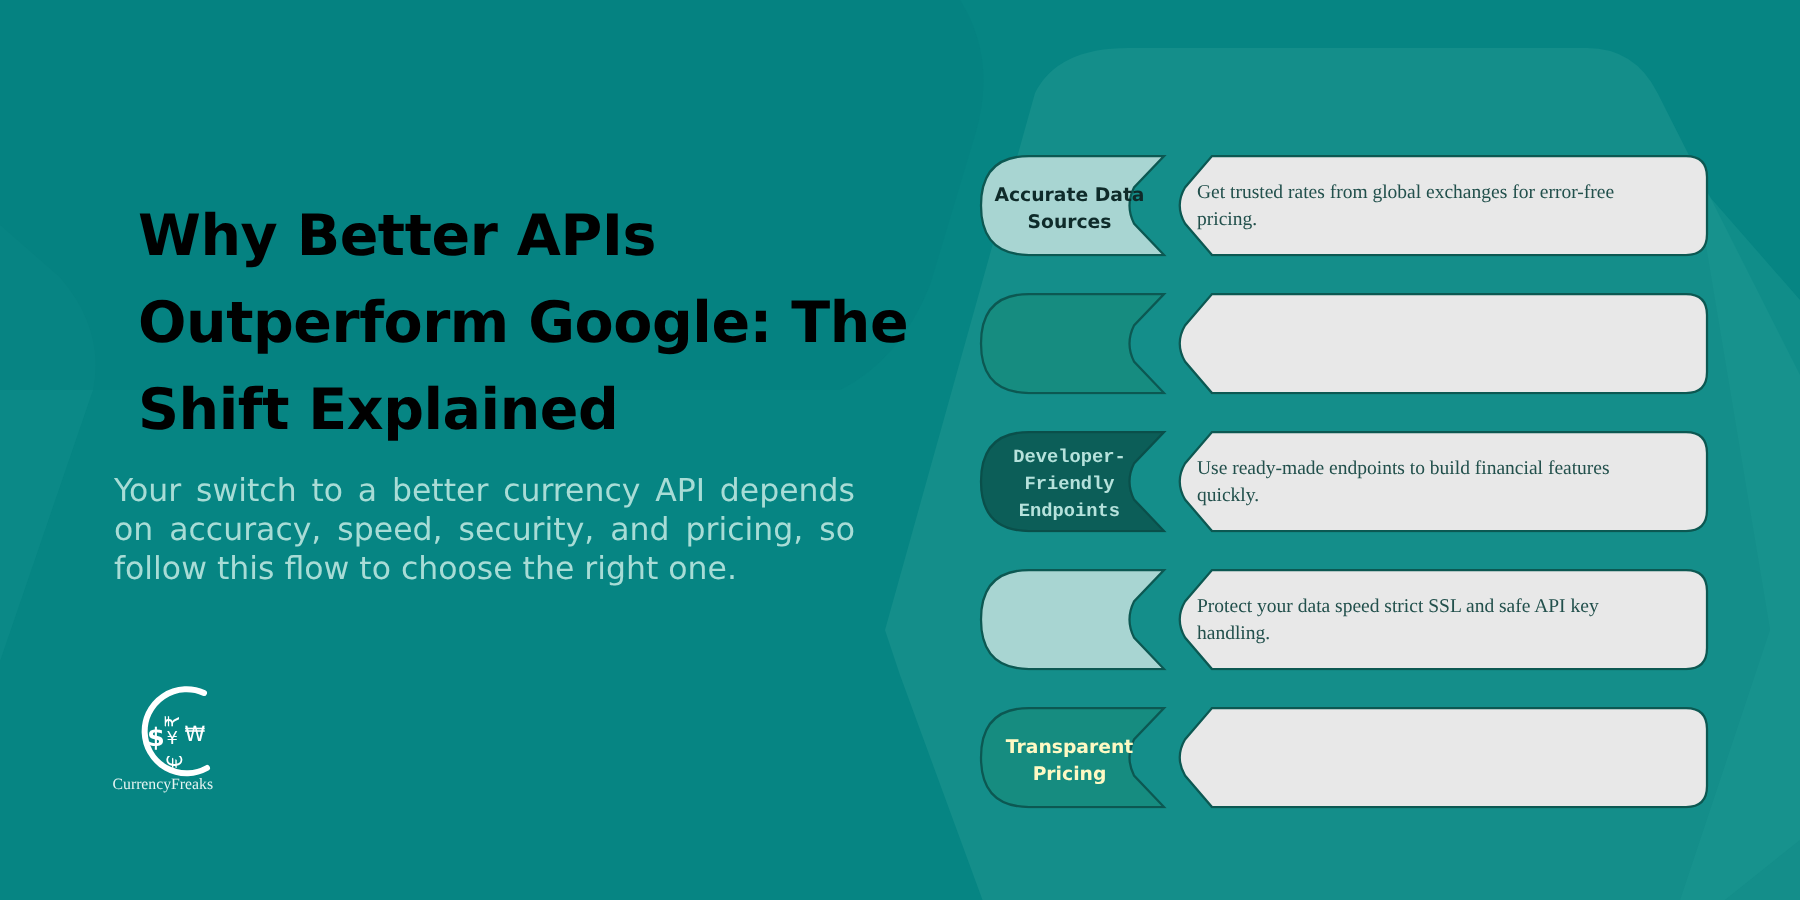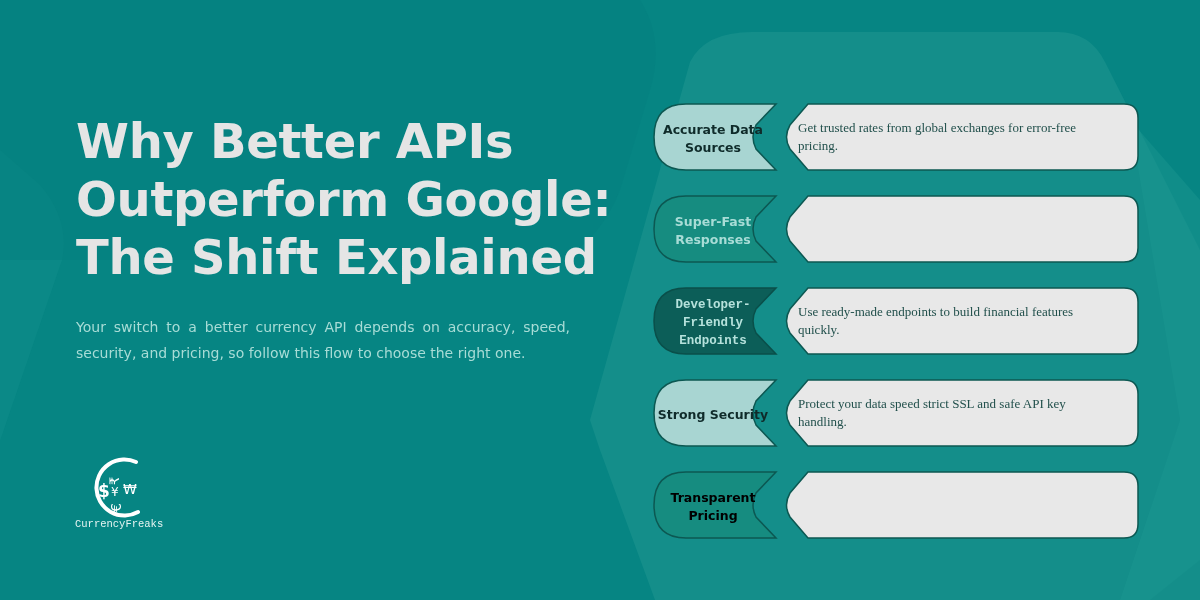--- a/index.html
+++ b/index.html
@@ -1,21 +1,21 @@
 <!DOCTYPE html>
 <html><head>
 <meta charset="utf-8">
 <style>
   html, body { margin:0; padding:0; }
   body { width:1200px; height:600px; overflow:hidden; background:#068583; position:relative; font-family:"Liberation Sans", "DejaVu Sans", sans-serif; }
   .bg { position:absolute; inset:0; }
-  .title { position:absolute; left:76px; top:112px; width:540px; color:#e5e5e5; font-family:"DejaVu Sans", sans-serif; font-weight:bold; font-size:48px; line-height:58px; letter-spacing:-0.3px; margin:0; }
-  .desc { position:absolute; left:76px; top:314px; width:494px; color:#a8dcd6; font-family:"DejaVu Sans", sans-serif; font-size:14px; line-height:26px; margin:0; text-align:justify; }
+  .title { position:absolute; left:76px; top:112px; width:540px; color:#000000; font-family:"DejaVu Sans", sans-serif; font-weight:bold; font-size:38px; line-height:58px; letter-spacing:-0.3px; margin:16px; }
+  .desc { position:absolute; left:76px; top:314px; width:494px; color:#a8dcd6; font-family:"DejaVu Sans", sans-serif; font-size:21px; line-height:26px; margin:0; text-align:justify; }
   .logo { position:absolute; left:76px; top:452px; width:100px; height:80px; }
-  .logo-text { position:absolute; left:75px; top:518px; color:#e6f4f2; font-family:Liberation Mono, monospace; font-size:10.5px; }
+  .logo-text { position:absolute; left:75px; top:518px; color:#e6f4f2; font-family:Liberation Serif, serif; font-size:10.5px; }
   .rows { position:absolute; left:0; top:0; }
   .row { position:absolute; left:650px; width:492px; height:68px; }
   .row svg { position:absolute; left:0; top:0; }
   .tag-label { position:absolute; left:4px; top:0; width:118px; height:72px; display:flex; align-items:center; justify-content:center; text-align:center; font-family:"DejaVu Sans", sans-serif; font-weight:bold; font-size:12.5px; line-height:18px; }
   .card-text { position:absolute; left:148px; top:0; width:300px; height:68px; display:flex; align-items:center; font-family:Liberation Serif, serif; font-size:13px; line-height:18px; color:#22504c; }
 </style>
 </head>
 <body>
 
 <svg class="bg" width="1200" height="600" viewBox="0 0 1200 600">
@@ -52,42 +52,40 @@
     </svg>
     <div class="tag-label" style="color:#0f2b2a;">Accurate Data Sources</div>
     <div class="card-text">Get trusted rates from global exchanges for error-free pricing.</div>
   </div>
 
   <div class="row" style="top:195px;">
     <svg width="492" height="68" viewBox="0 0 492 68">
       <path d="M36 1 L126 1 L106 22 Q100 34 106 46 L126 67 L36 67 Q4 67 4 34 Q4 1 36 1 Z" fill="#168c80" stroke="#0c5852" stroke-width="1.5"></path>
       <path d="M158 1 L474 1 Q488 1 488 15 L488 53 Q488 67 474 67 L158 67 L140 46 Q133 34 140 22 Z" fill="#e8e8e8" stroke="#0c5852" stroke-width="1.5"></path>
     </svg>
-    <div class="tag-label" style="color:#a8dcd6;">Super-Fast Responses</div>
   </div>
 
   <div class="row" style="top:287px;">
     <svg width="492" height="68" viewBox="0 0 492 68">
       <path d="M36 1 L126 1 L106 22 Q100 34 106 46 L126 67 L36 67 Q4 67 4 34 Q4 1 36 1 Z" fill="#0c5e58" stroke="#0a4f4a" stroke-width="1.5"></path>
       <path d="M158 1 L474 1 Q488 1 488 15 L488 53 Q488 67 474 67 L158 67 L140 46 Q133 34 140 22 Z" fill="#e8e8e8" stroke="#0c5852" stroke-width="1.5"></path>
     </svg>
     <div class="tag-label" style="color:#b6e2dc;font-family:Liberation Mono, monospace;">Developer-Friendly Endpoints</div>
     <div class="card-text">Use ready-made endpoints to build financial features quickly.</div>
   </div>
 
   <div class="row" style="top:379px;">
     <svg width="492" height="68" viewBox="0 0 492 68">
       <path d="M36 1 L126 1 L106 22 Q100 34 106 46 L126 67 L36 67 Q4 67 4 34 Q4 1 36 1 Z" fill="#a8d5d2" stroke="#0c5852" stroke-width="1.5"></path>
       <path d="M158 1 L474 1 Q488 1 488 15 L488 53 Q488 67 474 67 L158 67 L140 46 Q133 34 140 22 Z" fill="#e8e8e8" stroke="#0c5852" stroke-width="1.5"></path>
     </svg>
-    <div class="tag-label" style="color:#0f2b2a;">Strong Security</div>
     <div class="card-text">Protect your data speed strict SSL and safe API key handling.</div>
   </div>
 
   <div class="row" style="top:471px;">
     <svg width="492" height="68" viewBox="0 0 492 68">
       <path d="M36 1 L126 1 L106 22 Q100 34 106 46 L126 67 L36 67 Q4 67 4 34 Q4 1 36 1 Z" fill="#168c80" stroke="#0c5852" stroke-width="1.5"></path>
       <path d="M158 1 L474 1 Q488 1 488 15 L488 53 Q488 67 474 67 L158 67 L140 46 Q133 34 140 22 Z" fill="#e8e8e8" stroke="#0c5852" stroke-width="1.5"></path>
     </svg>
-    <div class="tag-label" style="color:#000000;">Transparent Pricing</div>
+    <div class="tag-label" style="color:#fef9c3;">Transparent Pricing</div>
   </div>
 
 </div>
 
 </body></html>

